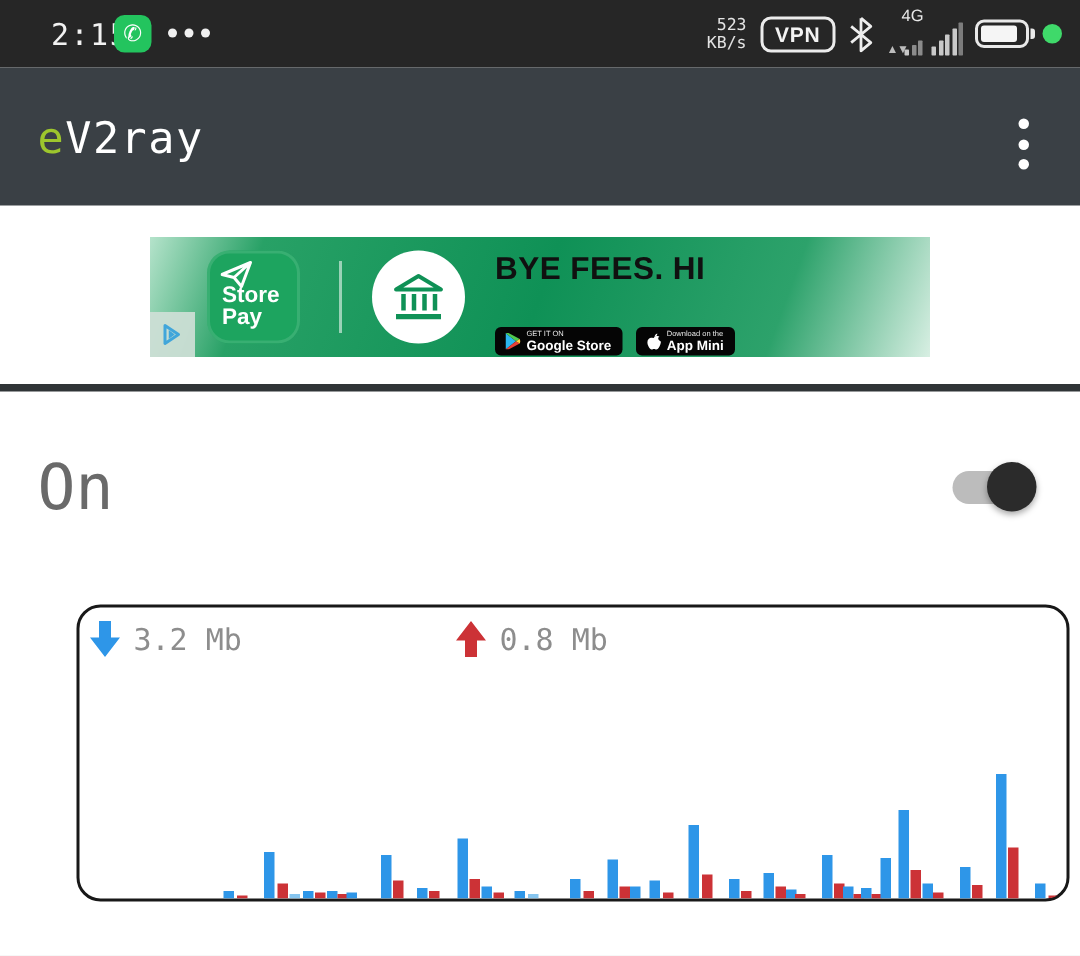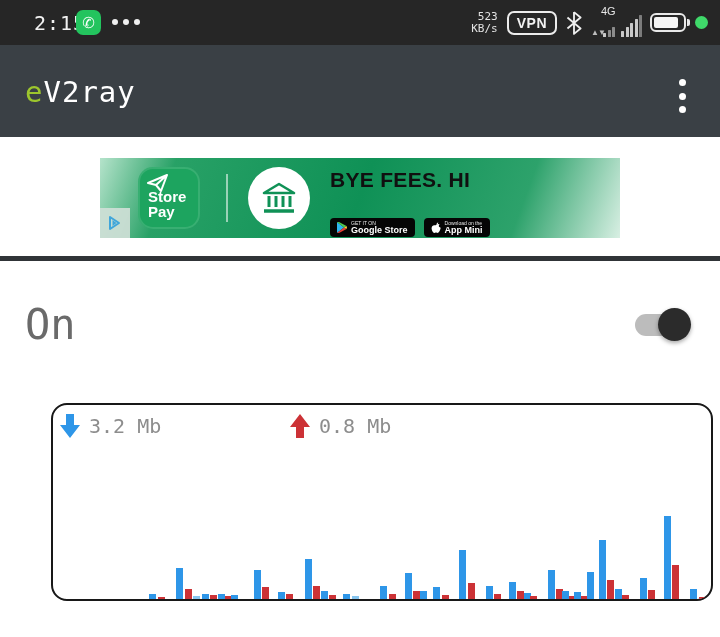--- a/index.html
+++ b/index.html
@@ -69,21 +69,21 @@
   .toggle-track { position:absolute; left:5px; top:9px; width:48px; height:22px; border-radius:11px; background:#bcbcbc; }
   .toggle-thumb { position:absolute; right:1px; top:3px; width:33px; height:33px; border-radius:50%;
                   background:#2b2b2b; box-shadow:0 2px 4px rgba(0,0,0,0.35); }
 
   
   .chart-box { position:absolute; left:30px; top:403px; width:662px; height:198px;
                border:2.5px solid #181818; border-radius:16px; background:#ffffff;margin-left:21px; }
   .chart-bars { position:absolute; left:0; top:0; right:0; bottom:0; border-radius:13px; overflow:hidden; }
   .bar { position:absolute; bottom:0; width:7px; }
   .legend { position:absolute; top:8px; display:flex; align-items:center; gap:8px; }
-  .legend-down { left:6px; } .legend-up { left:236px; }
+  .legend-down { left:6px; } .legend-up { left:250px; }
   .legend .val { font-size:20px; color:#8d8d8d; }
 </style>
 </head>
 <body>
 
 <div class="screen">
 
   <div class="status-bar">
     <span class="sb-time techno">2:15</span>
     <div class="wa-icon">✆</div>

